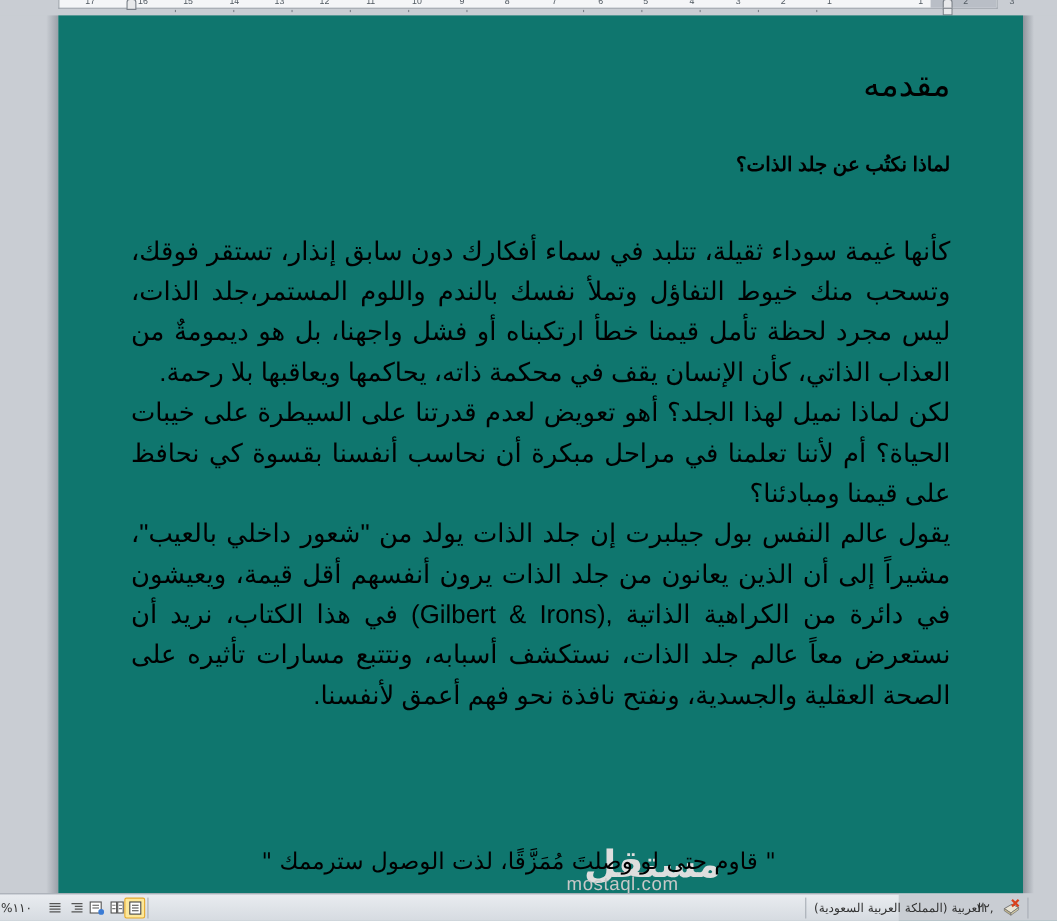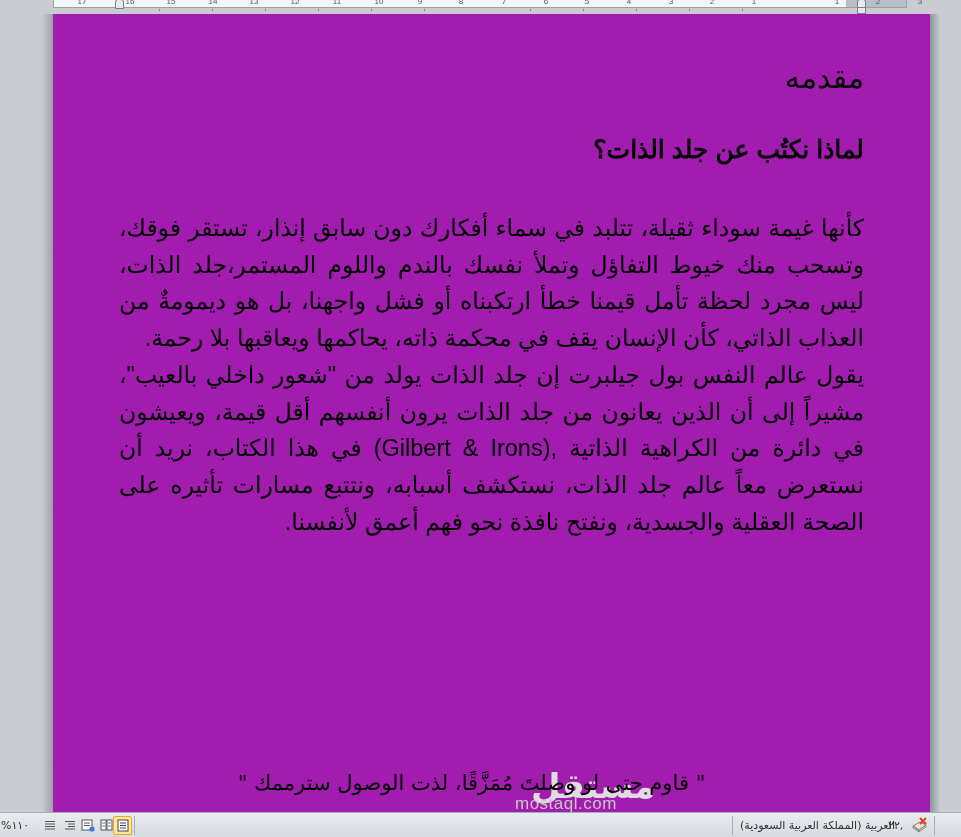--- a/index.html
+++ b/index.html
@@ -49,36 +49,36 @@
     .page-shadow-left {
       position: absolute; left: 42px; top: 14px; width: 11px; height: 798px;
       background: linear-gradient(to right, #c9cdd3, #9aa0a8);
     }
     .page-shadow-right {
       position: absolute; left: 930px; top: 14px; width: 10px; height: 798px;
       background: linear-gradient(to right, #8e949c, #c9cdd3);
     }
     .page {
       position: absolute; left: 53px; top: 14px; width: 877px; height: 798px;
-      background: #a21caf;
+      background: #0f766e;
       overflow: hidden;
     }
     .doc {
       position: absolute; left: 66px; top: 0; width: 745px;
       direction: rtl; text-align: right; color: #000;
     }
     .doc-title {
       position: absolute; right: 0; top: 44px;
       font-family: "DejaVu Serif", serif;
       font-size: 30px; line-height: 40px; white-space: nowrap;
     }
     .doc-subtitle {
       position: absolute; right: 0; top: 118px;
       font-family: "Liberation Sans", sans-serif;
-      font-weight: bold; font-size: 25px; line-height: 34px; white-space: nowrap;
+      font-weight: bold; font-size: 18px; line-height: 34px; white-space: nowrap;
     }
     .doc-body {
       position: absolute; right: 0; top: 196px; width: 745px;
       font-family: "Liberation Sans", sans-serif;
       font-size: 23.5px; line-height: 36.7px;
       text-align: justify; text-align-last: right;
     }
     .doc-body p { margin: 0; }
     .doc-quote {
       position: absolute; left: 0; width: 877px; top: 754px;
@@ -95,21 +95,21 @@
     }
     .watermark-logo {
       position: absolute; left: 478px; top: 752px;
       font-size: 34px; color: #dedede; font-weight: bold;
       font-family: "DejaVu Sans", sans-serif;
       text-align: right;
     }
 
     
     .statusbar {
-      position: absolute; left: 0; top: 812px; width: 961px; height: 25px;
+      position: absolute; left: 0; top: 812px; width: 817px; height: 25px;
       background: linear-gradient(to bottom, #e9ecf0, #d5dae0);
       border-top: 1px solid #a7adb5;
       font-family: "DejaVu Sans", sans-serif;
       font-size: 11px; color: #333;
     }
     .zoom-level {
       position: absolute; left: 1px; top: 6px; font-size: 11px; color: #333;
     }
     .view-btn {
       position: absolute; top: 4px; width: 16px; height: 16px;
@@ -182,20 +182,21 @@
   </div>
 
   <div class="page-shadow-left"></div>
   <div class="page-shadow-right"></div>
   <div class="page">
     <div class="doc">
       <div class="doc-title">مقدمه</div>
       <div class="doc-subtitle">لماذا نكتُب عن جلد الذات؟</div>
       <div class="doc-body">
         <p>كأنها غيمة سوداء ثقيلة، تتلبد في سماء أفكارك دون سابق إنذار، تستقر فوقك، وتسحب منك خيوط التفاؤل وتملأ نفسك بالندم واللوم المستمر،جلد الذات، ليس مجرد لحظة تأمل قيمنا خطأ ارتكبناه أو فشل واجهنا، بل هو ديمومةٌ من العذاب الذاتي، كأن الإنسان يقف في محكمة ذاته، يحاكمها ويعاقبها بلا رحمة.</p>
+        <p>لكن لماذا نميل لهذا الجلد؟ أهو تعويض لعدم قدرتنا على السيطرة على خيبات الحياة؟ أم لأننا تعلمنا في مراحل مبكرة أن نحاسب أنفسنا بقسوة كي نحافظ على قيمنا ومبادئنا؟</p>
         <p>يقول عالم النفس بول جيلبرت إن جلد الذات يولد من "شعور داخلي بالعيب"، مشيراً إلى أن الذين يعانون من جلد الذات يرون أنفسهم أقل قيمة، ويعيشون في دائرة من الكراهية الذاتية ,(Gilbert &amp; Irons) في هذا الكتاب، نريد أن نستعرض معاً عالم جلد الذات، نستكشف أسبابه، ونتتبع مسارات تأثيره على الصحة العقلية والجسدية، ونفتح نافذة نحو فهم أعمق لأنفسنا.</p>
       </div>
     </div>
     <div class="watermark-logo">مستقل</div>
     <div class="doc-quote">" قاوم حتى لو وصلتَ مُمَزَّقًا، لذت الوصول سترممك "</div>
     <div class="watermark">mostaql.com</div>
   </div>
 
   <div class="statusbar">
     <span class="zoom-level">%١١٠</span>

